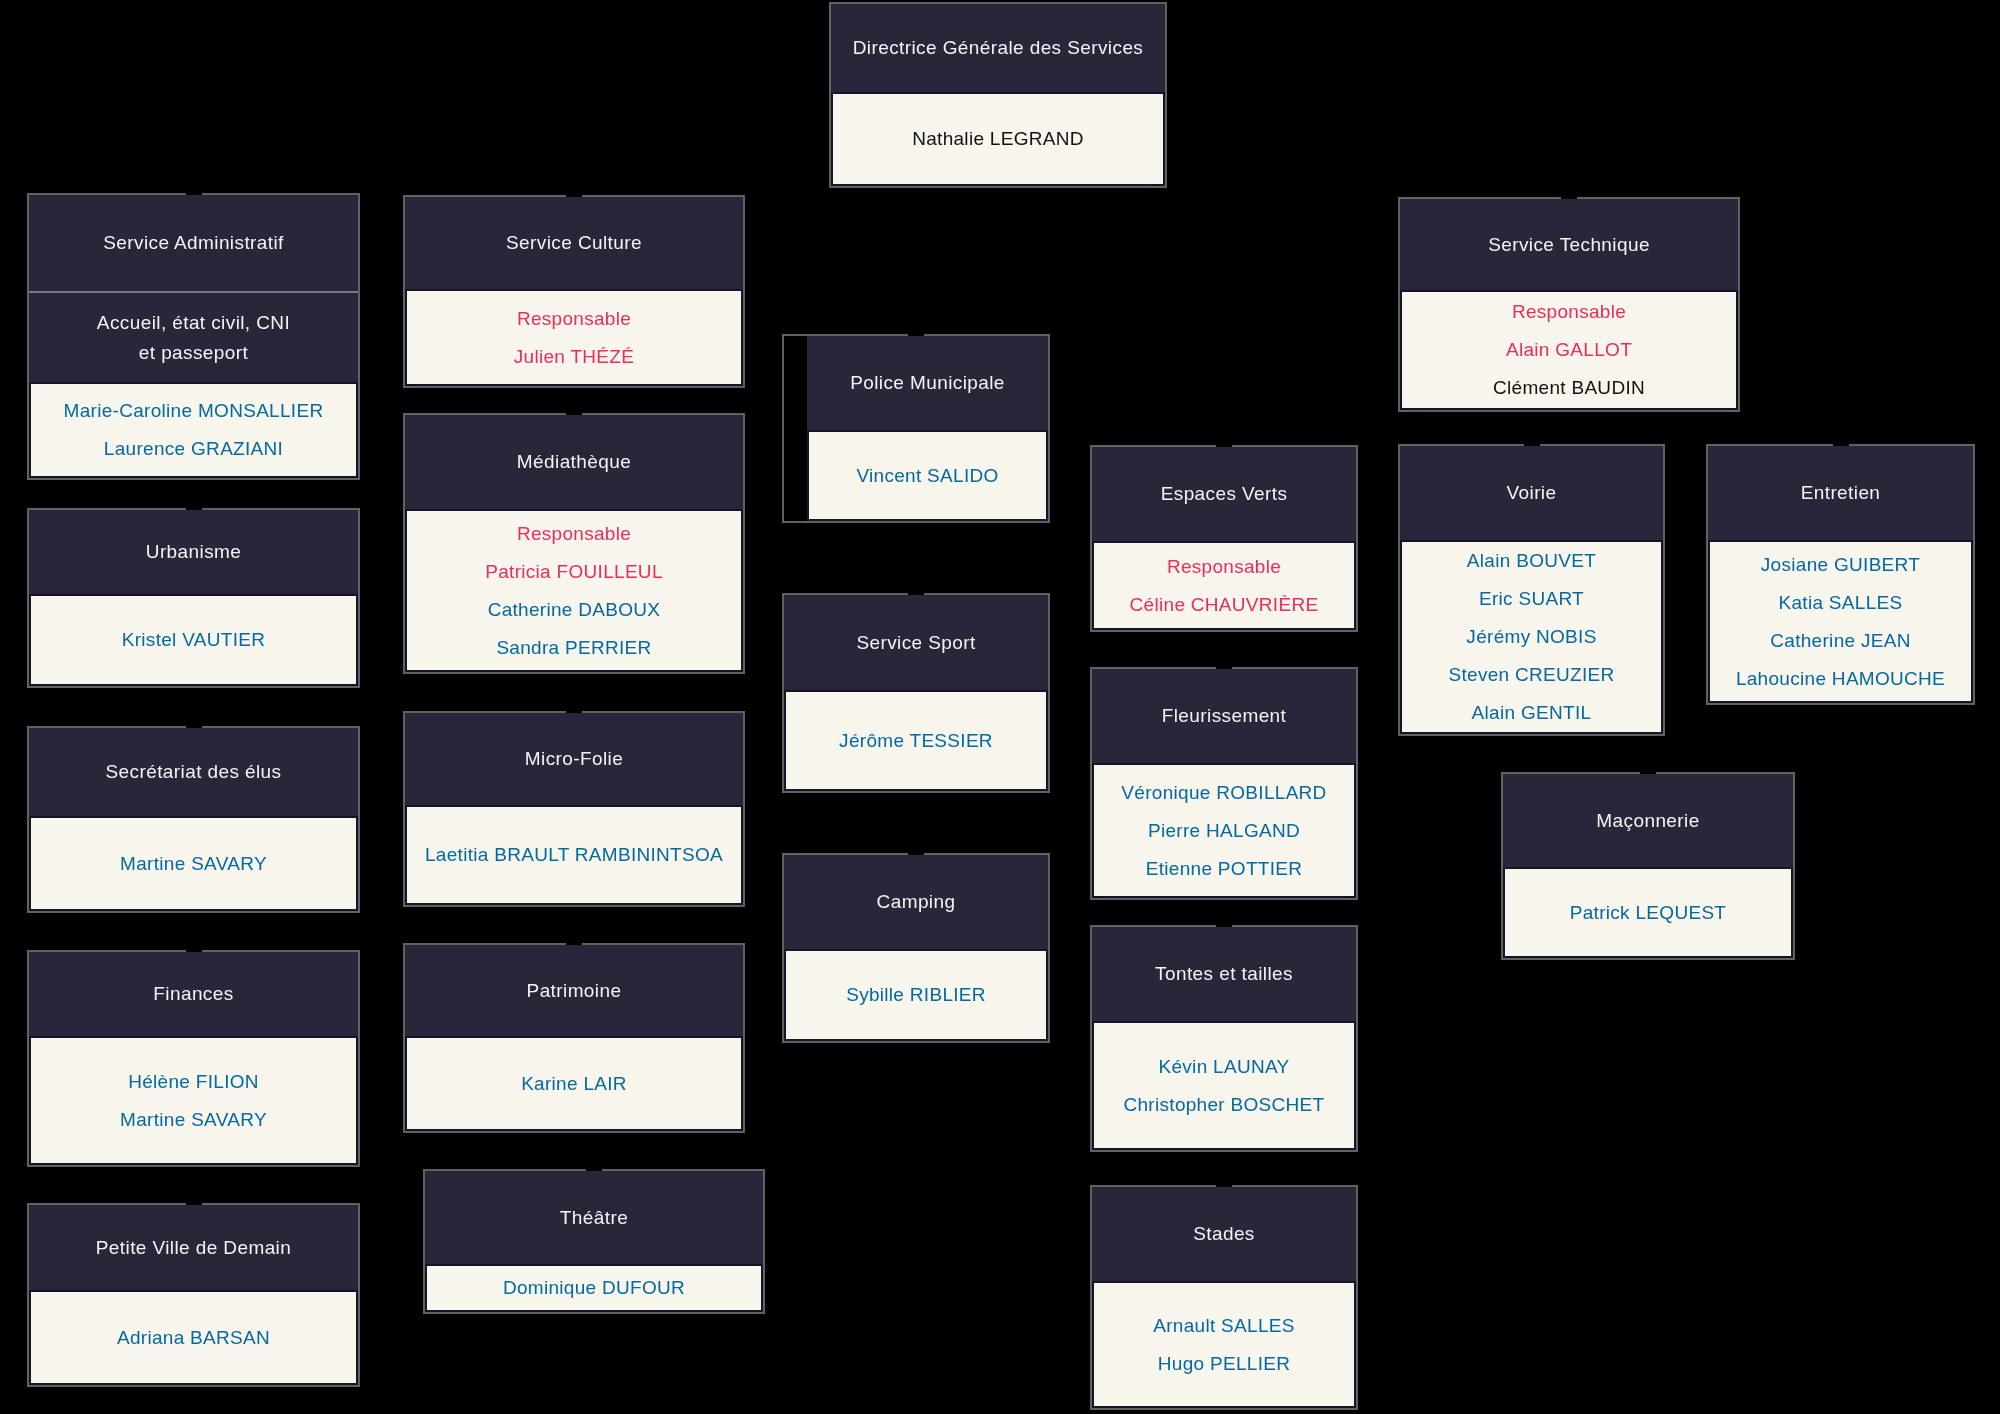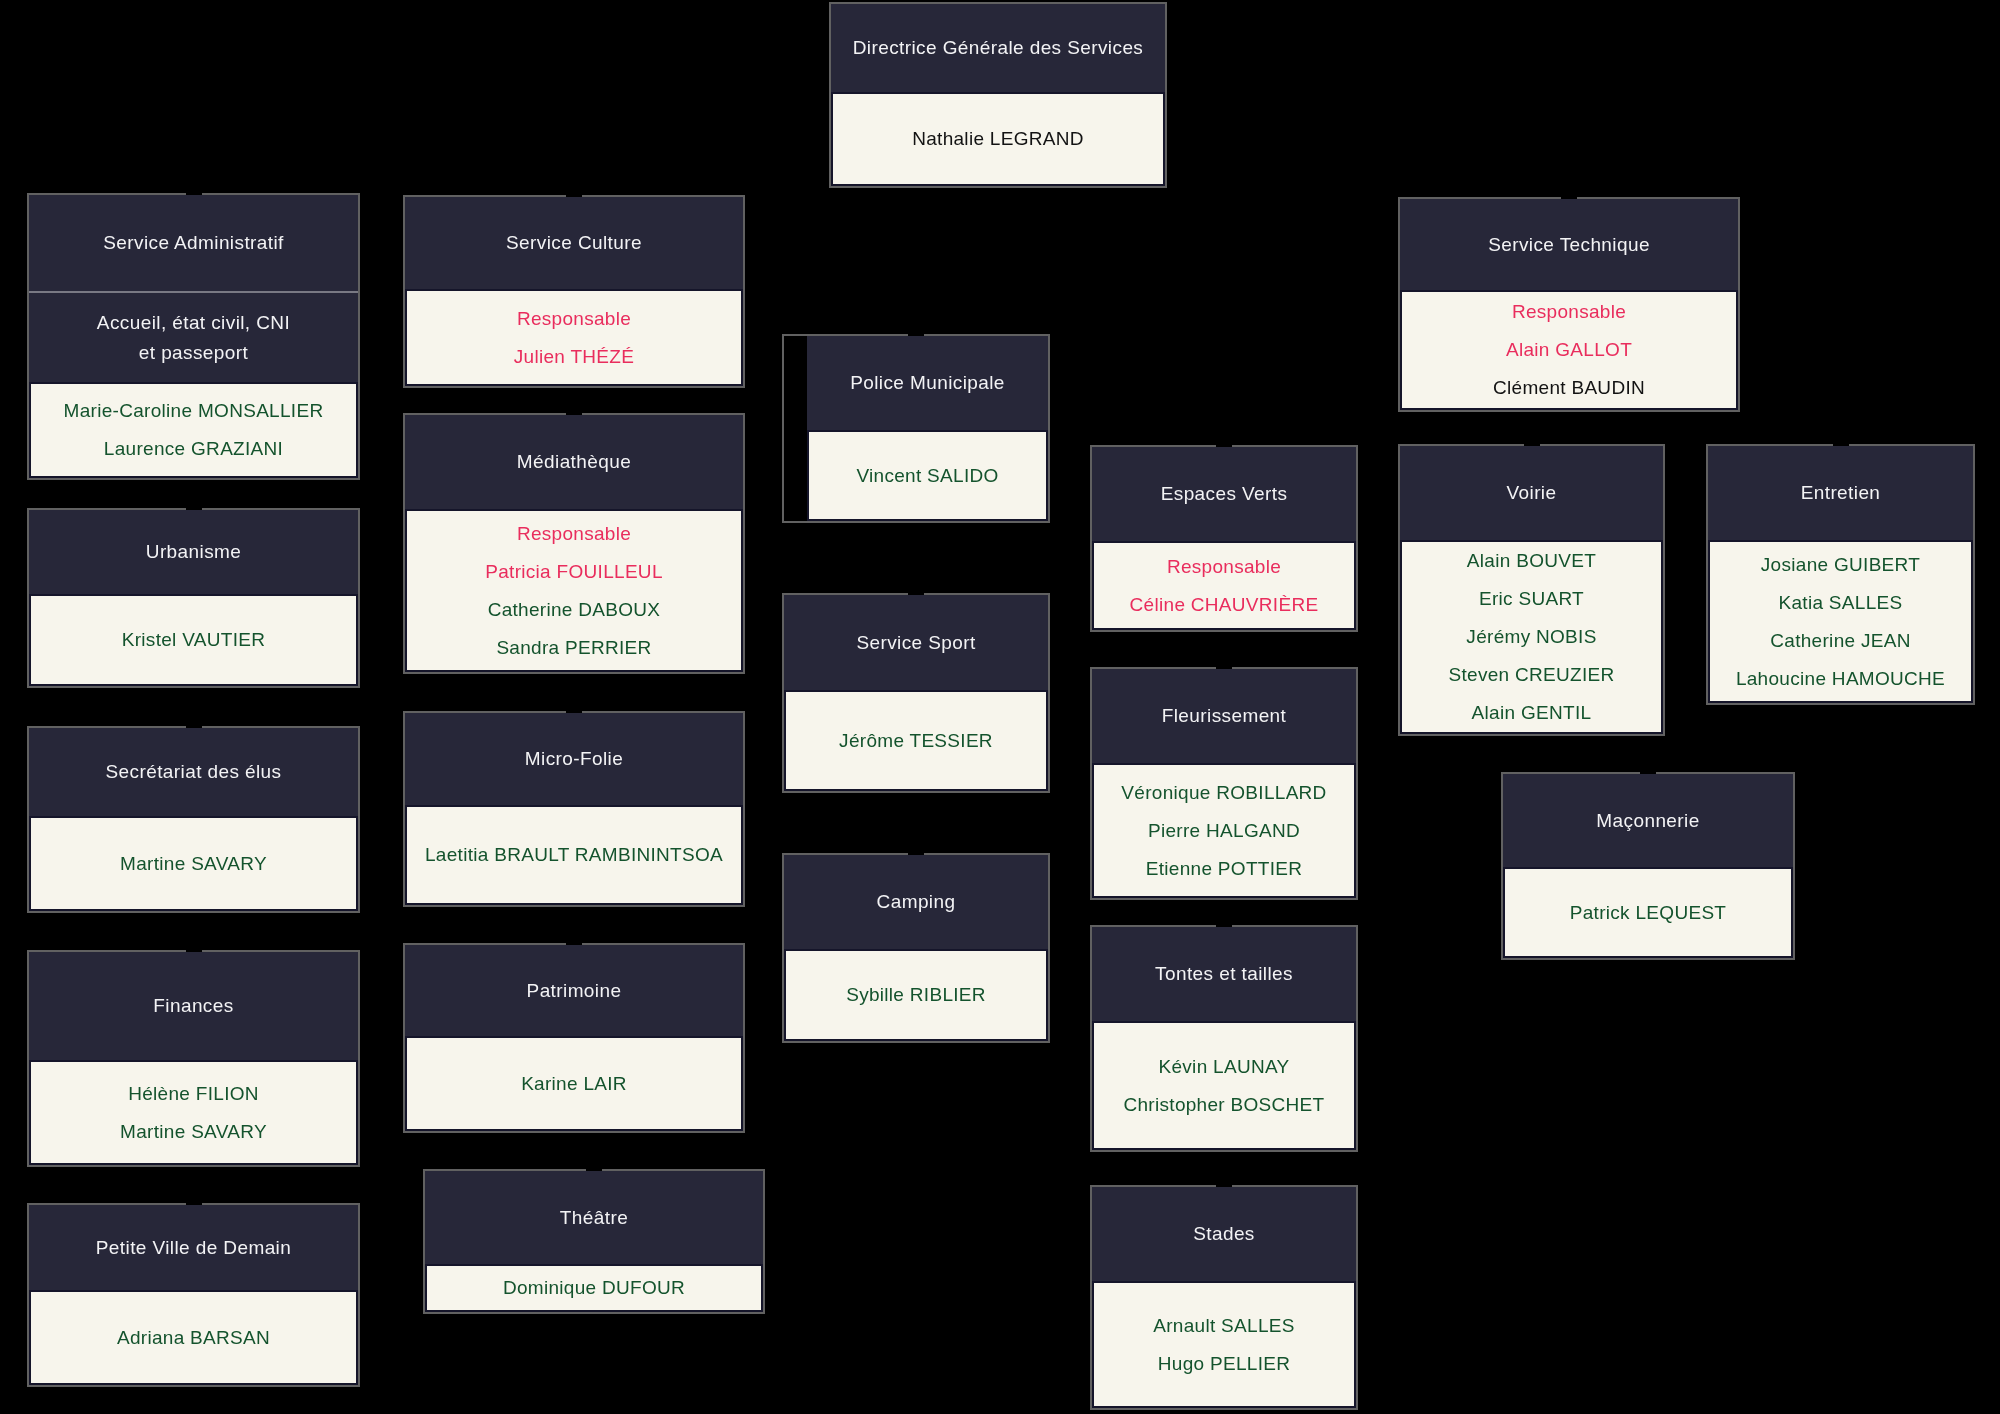--- a/index.html
+++ b/index.html
@@ -26,30 +26,30 @@
     background:#272739;color:#f3f3f5;display:flex;flex-direction:column;
     align-items:center;justify-content:center;text-align:center;
     font-size:19px;letter-spacing:0.4px;line-height:30px;flex:0 0 auto;
     border-top:2px solid rgba(255,255,255,0.38);
   }
   .body{
     background:#f7f5ec;border:2px solid #15152a;flex:1 1 auto;
     display:flex;flex-direction:column;align-items:center;justify-content:center;
     text-align:center;
   }
-  .line{display:block;font-size:19px;line-height:38px;color:#14532d;letter-spacing:0.3px;}
+  .line{display:block;font-size:19px;line-height:38px;color:#0369a1;letter-spacing:0.3px;}
   .line.red{color:#e92d5d;}
   .line.blk{color:#131313;}
 
   
   .g-dgs          {left:829px; top:2px;    width:338px; height:186px;} .g-dgs .hdr{height:88px;}
   .g-admin        {left:27px;  top:193px;  width:333px; height:287px;} .g-admin .hdr{height:96px;} .g-admin .sub{height:91px;}
   .g-urbanisme    {left:27px;  top:508px;  width:333px; height:180px;} .g-urbanisme .hdr{height:84px;}
   .g-secretariat  {left:27px;  top:726px;  width:333px; height:187px;} .g-secretariat .hdr{height:88px;text-align:right;}
-  .g-finances     {left:27px;  top:950px;  width:333px; height:217px;} .g-finances .hdr{height:108px;}
+  .g-finances     {left:27px;  top:950px;  width:333px; height:217px;} .g-finances .hdr{height:84px;}
   .g-pvd          {left:27px;  top:1203px; width:333px; height:184px;} .g-pvd .hdr{height:85px;}
   .g-culture      {left:403px; top:195px;  width:342px; height:193px;} .g-culture .hdr{height:92px;}
   .g-mediatheque  {left:403px; top:413px;  width:342px; height:261px;} .g-mediatheque .hdr{height:94px;}
   .g-microfolie   {left:403px; top:711px;  width:342px; height:196px;} .g-microfolie .hdr{height:92px;}
   .g-patrimoine   {left:403px; top:943px;  width:342px; height:190px;} .g-patrimoine .hdr{height:91px;}
   .g-theatre      {left:403px; top:1169px; width:342px; height:145px;margin-left:20px;} .g-theatre .hdr{height:93px;}
   .g-police       {left:782px; top:334px;  width:268px; height:189px;padding-left:23px;} .g-police .hdr{height:94px;}
   .g-sport        {left:782px; top:593px;  width:268px; height:200px;} .g-sport .hdr{height:95px;}
   .g-camping      {left:782px; top:853px;  width:268px; height:190px;} .g-camping .hdr{height:94px;}
   .g-espaces      {left:1090px;top:445px;  width:268px; height:187px;} .g-espaces .hdr{height:94px;}

